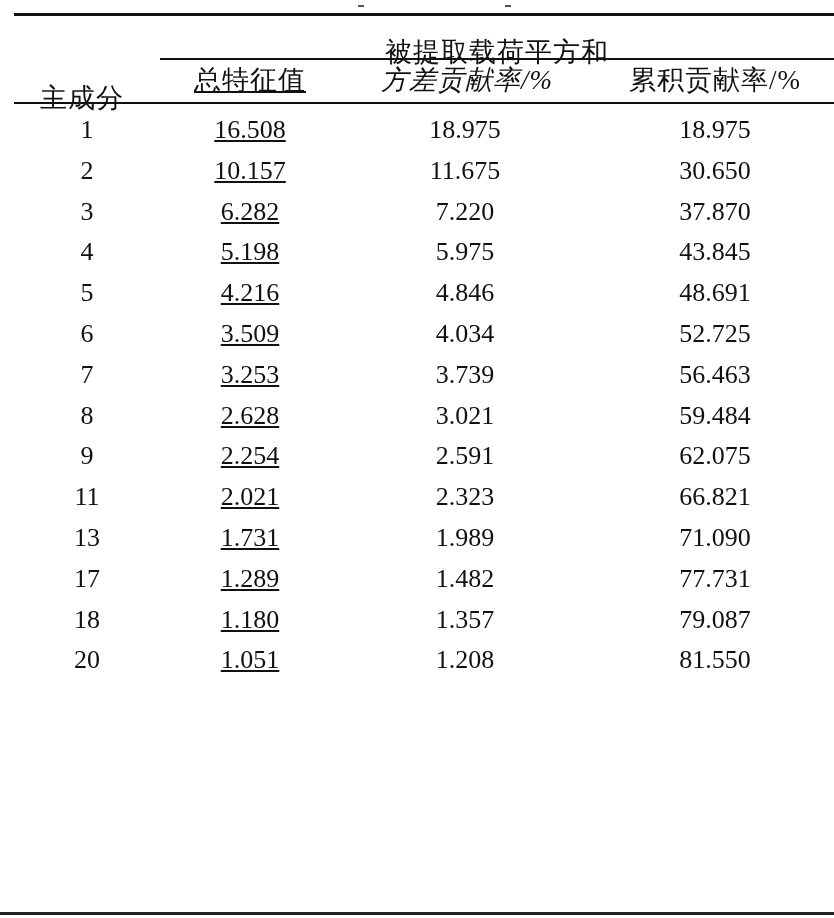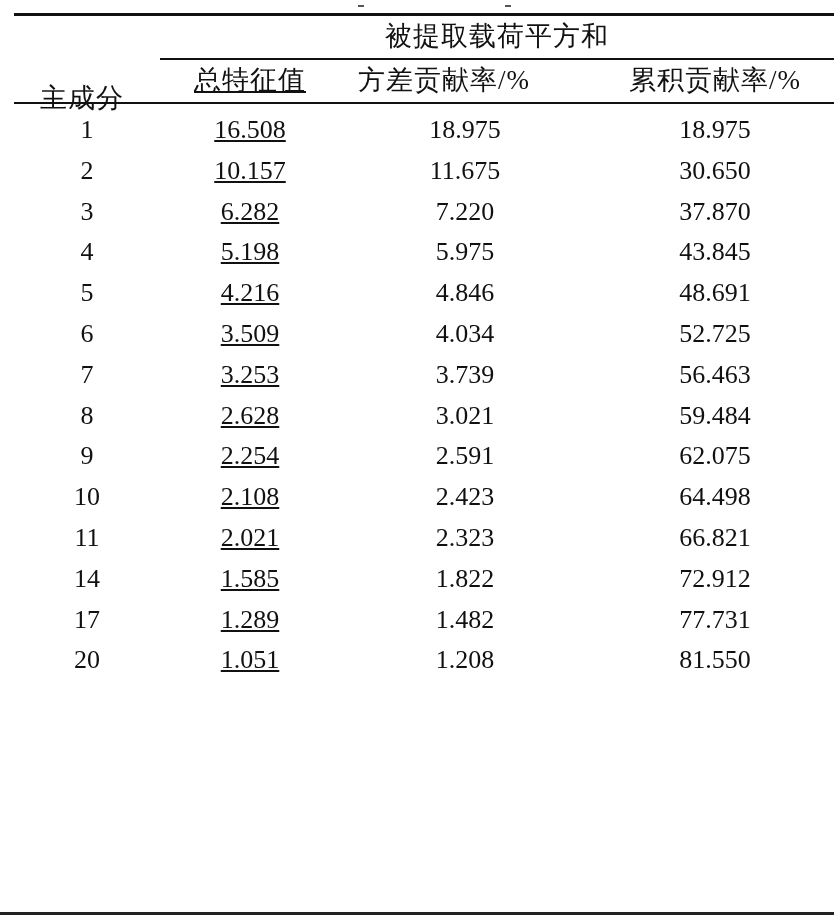--- a/index.html
+++ b/index.html
@@ -35,23 +35,23 @@
     .hdr {
       position: absolute;
       font-size: 27px;
       line-height: 1;
       white-space: nowrap;
       text-align: center;
       transform: translateX(-50%);
       letter-spacing: 1px;
     }
     .hdr-main { left: 82px; top: 45px; margin-top: 40px; }
-    .hdr-group { left: 497px; top: 23px; }
+    .hdr-group { left: 497px; top: 39px; }
     .hdr-c2 { left: 250px; top: 67px; text-decoration: underline; }
-    .hdr-c3 { left: 444px; top: 67px; }
+    .hdr-c3 { left: 467px; top: 67px; font-style: italic; }
     .hdr-c4 { left: 715px; top: 67px; }
 
     .rows {
       position: absolute;
       left: 0;
       top: 110px;
       width: 834px;
     }
     .row {
       position: relative;
@@ -140,42 +140,42 @@
         <span class="cell c3">3.021</span>
         <span class="cell c4">59.484</span>
       </div>
       <div class="row">
         <span class="cell c1">9</span>
         <span class="cell c2">2.254</span>
         <span class="cell c3">2.591</span>
         <span class="cell c4">62.075</span>
       </div>
       <div class="row">
-        <span class="cell c1">10</span>
-        <span class="cell c2">2.108</span>
-        <span class="cell c3">2.423</span>
-        <span class="cell c4">64.498</span>
-      </div>
-      <div class="row">
         <span class="cell c1">11</span>
         <span class="cell c2">2.021</span>
         <span class="cell c3">2.323</span>
         <span class="cell c4">66.821</span>
       </div>
       <div class="row">
-        <span class="cell c1">14</span>
-        <span class="cell c2">1.585</span>
-        <span class="cell c3">1.822</span>
-        <span class="cell c4">72.912</span>
+        <span class="cell c1">13</span>
+        <span class="cell c2">1.731</span>
+        <span class="cell c3">1.989</span>
+        <span class="cell c4">71.090</span>
       </div>
       <div class="row">
         <span class="cell c1">17</span>
         <span class="cell c2">1.289</span>
         <span class="cell c3">1.482</span>
         <span class="cell c4">77.731</span>
+      </div>
+      <div class="row">
+        <span class="cell c1">18</span>
+        <span class="cell c2">1.180</span>
+        <span class="cell c3">1.357</span>
+        <span class="cell c4">79.087</span>
       </div>
       <div class="row">
         <span class="cell c1">20</span>
         <span class="cell c2">1.051</span>
         <span class="cell c3">1.208</span>
         <span class="cell c4">81.550</span>
       </div>
     </div>
 
   <div class="rule rule-bottom"></div>

